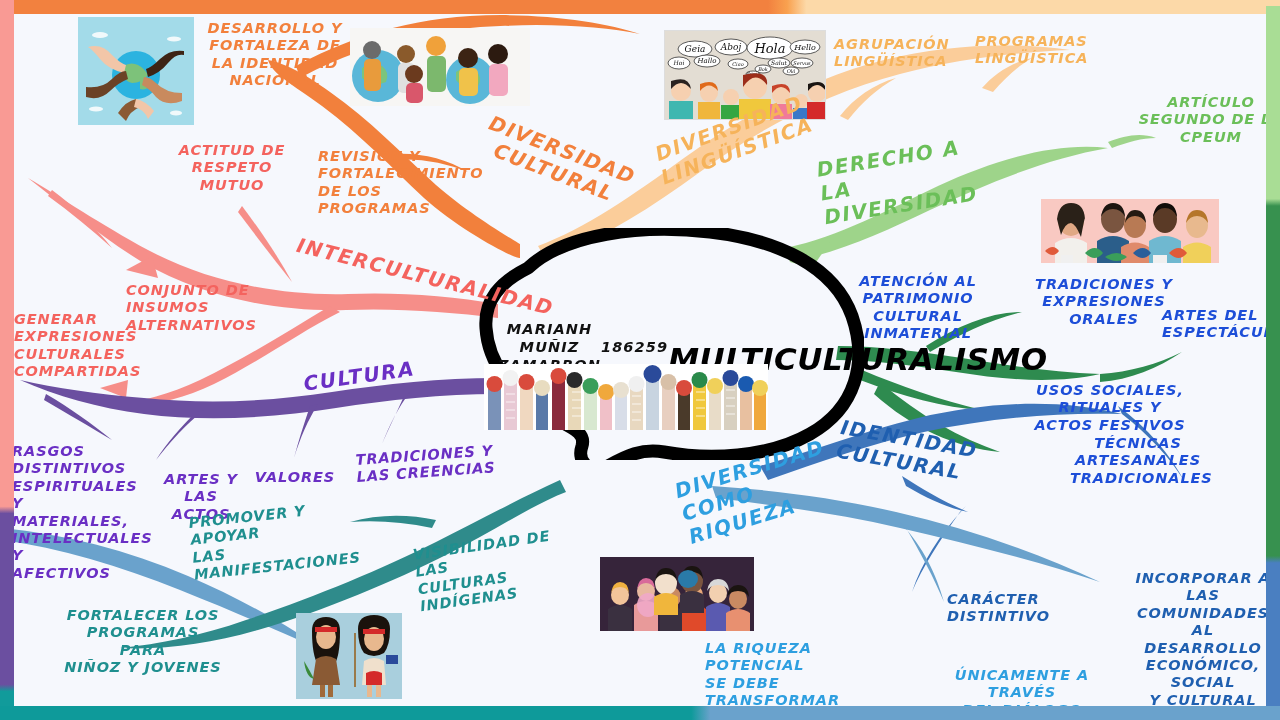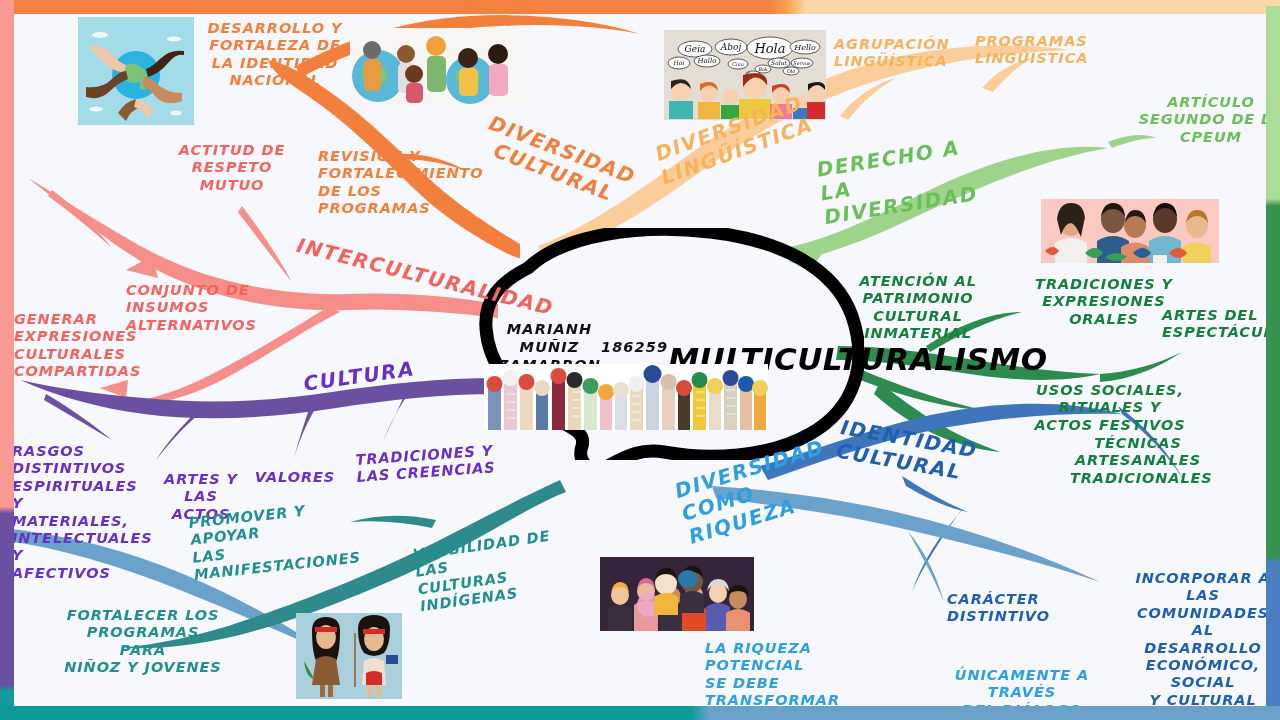--- a/index.html
+++ b/index.html
@@ -63,21 +63,21 @@
     letter-spacing:0.9px;line-height:1.2;
     white-space:pre-line;
   }
   .main-lbl{font-size:20px;letter-spacing:1.6px;}
   .sub-lbl{font-size:14.5px;}
 
   .c-orange{color:#f2803c;}
   .c-peach{color:#f6b35a;}
   .c-salmon{color:#f4635e;}
   .c-lgreen{color:#6bbf59;}
-  .c-dgreen{color:#15803d;}
+  .c-dgreen{color:#1d4ed8;}
   .c-purple{color:#6a2fc4;}
   .c-teal{color:#1f8f8f;}
   .c-blue{color:#1f5fb0;}
   .c-lblue{color:#2e9fe0;}
 
   .ta-c{text-align:center;}
   .ta-l{text-align:left;}
 </style>
 </head>
 <body>

